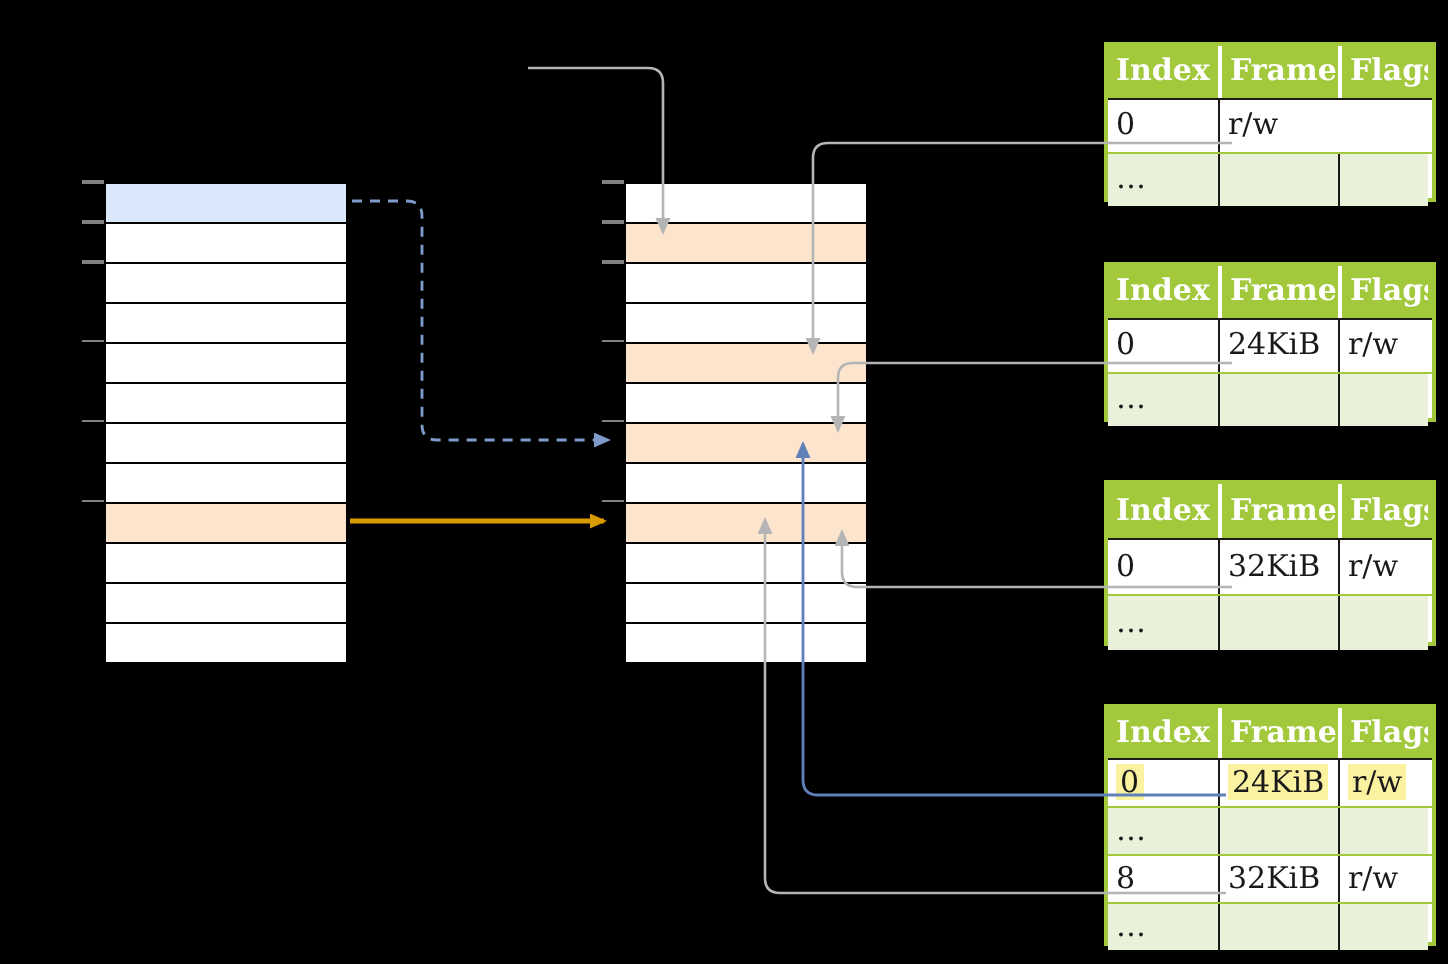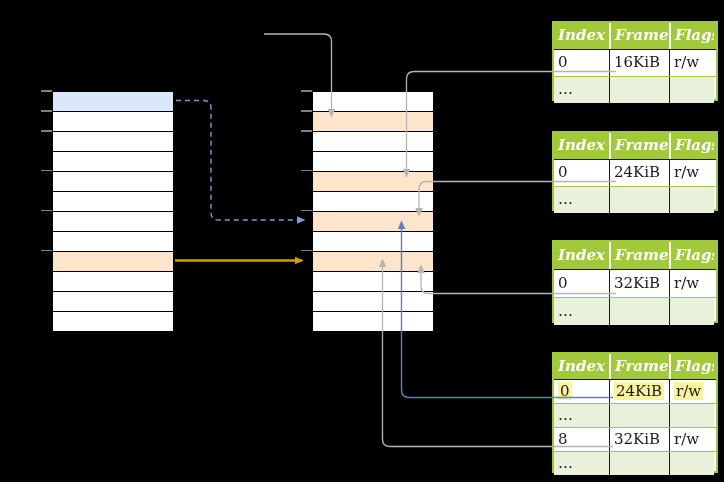--- a/index.html
+++ b/index.html
@@ -21,21 +21,21 @@
     position:absolute;left:183px;top:20px;width:118px;height:19px;
     background:var(--cream-fill);border:1px solid var(--cream-border);
     box-sizing:border-box;text-align:center;line-height:17px;
     font-size:14px;color:#111;
   }
   
   .ptable{position:absolute;left:552px;width:166px;box-sizing:border-box;
     border:2px solid var(--green-border);background:#fff;}
   .prow{display:flex;box-sizing:border-box;}
   .pcell{box-sizing:border-box;overflow:hidden;white-space:nowrap;padding-left:4px;}
-  .prow.head{background:var(--green-header);font-style:italic;}
+  .prow.head{background:var(--green-header);}
   .prow.head .pcell{color:#fff;font-weight:bold;font-size:15px;}
   .prow.head .pcell + .pcell{border-left:2px solid #fff;}
   .prow.body .pcell{font-size:15px;color:#1a1a1a;background:#fff;}
   .prow.body .pcell + .pcell{border-left:1px solid #1a1a1a;}
   .prow.body{border-top:1px solid var(--green-border);}
   .prow.body.first{border-top:1px solid #1a1a1a;}
   .prow.body.dots .pcell{background:var(--green-row);}
   .hl{background:var(--yellow-highlight);padding:0 2px;}
   svg.wires{position:absolute;inset:0;pointer-events:none;z-index:5;}
 </style>
@@ -87,21 +87,20 @@
     </div>
   <div id="tables-root">
       <div class="ptable" style="top: 21px; height: 80px;">
         <div class="prow head" style="height: 26px;">
           <div class="pcell" style="width: 55px; line-height: 25px;">Index</div>
           <div class="pcell" style="width: 60px; line-height: 25px;">Frame</div>
           <div class="pcell" style="width: 45px; line-height: 25px;">Flags</div>
         </div>
         <div class="prow body first" style="height: 27px;">
           <div class="pcell" style="width: 55px; line-height: 25px;">0</div>
-          <div class="pcell" style="width: 60px; line-height: 25px;">16KiB</div>
           <div class="pcell" style="width: 45px; line-height: 25px;">r/w</div>
         </div>
         <div class="prow body dots" style="height: 27px;">
           <div class="pcell" style="width: 55px; line-height: 25px;">…</div>
           <div class="pcell" style="width: 60px; line-height: 25px;"></div>
           <div class="pcell" style="width: 45px; line-height: 25px;"></div>
         </div>
       </div>
       <div class="ptable" style="top: 131px; height: 80px;">
         <div class="prow head" style="height: 26px;">

